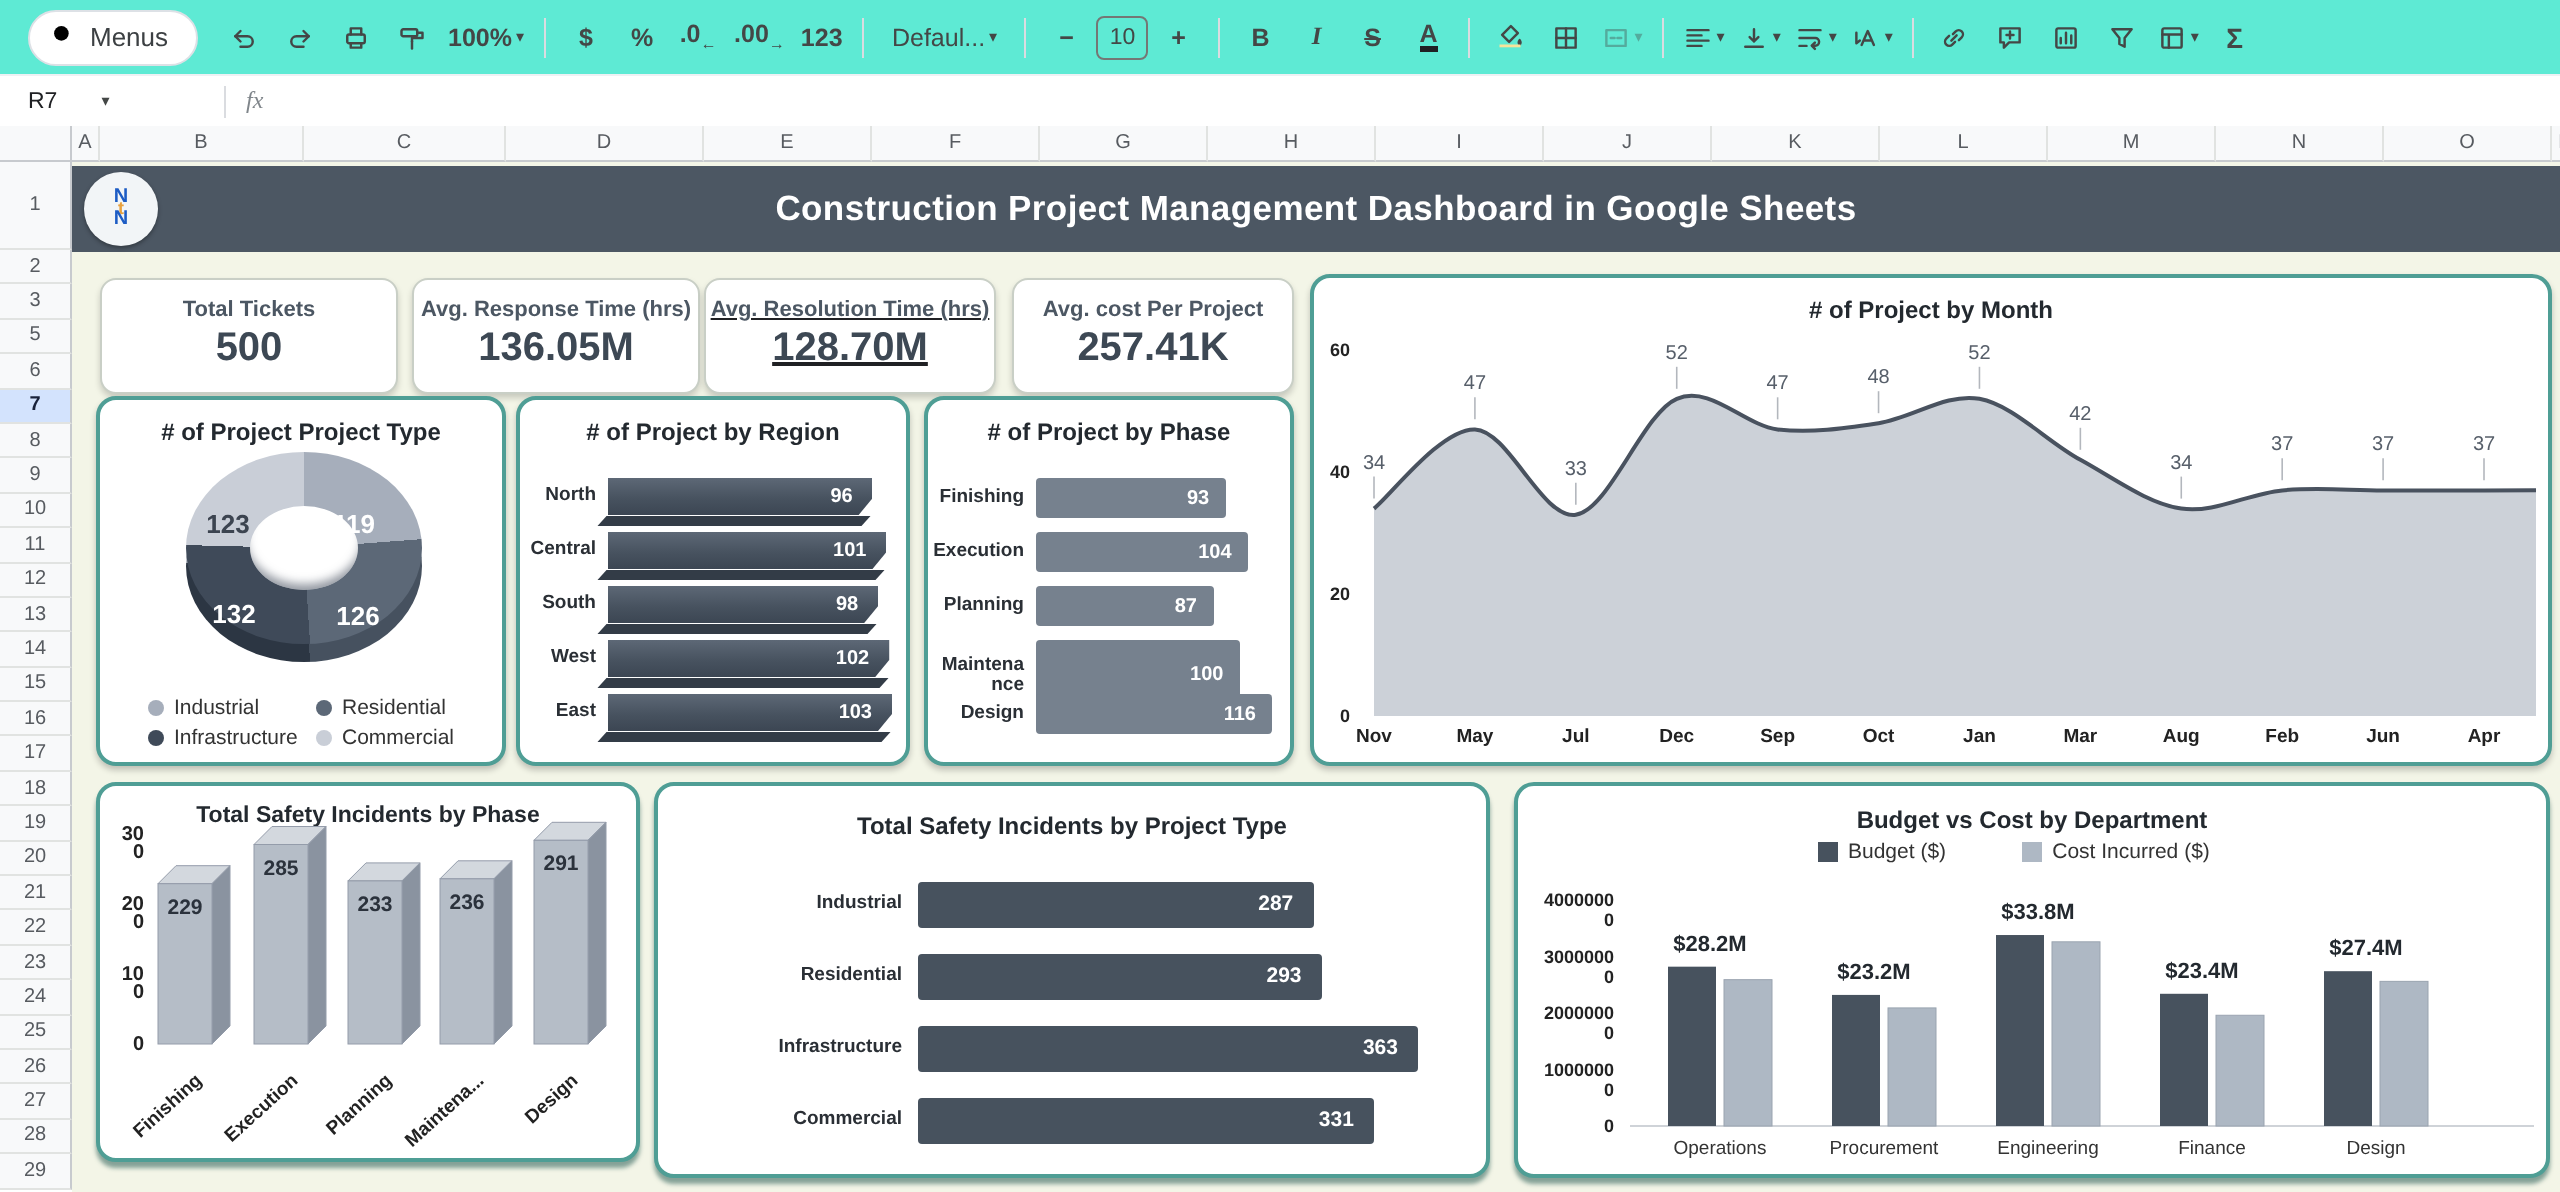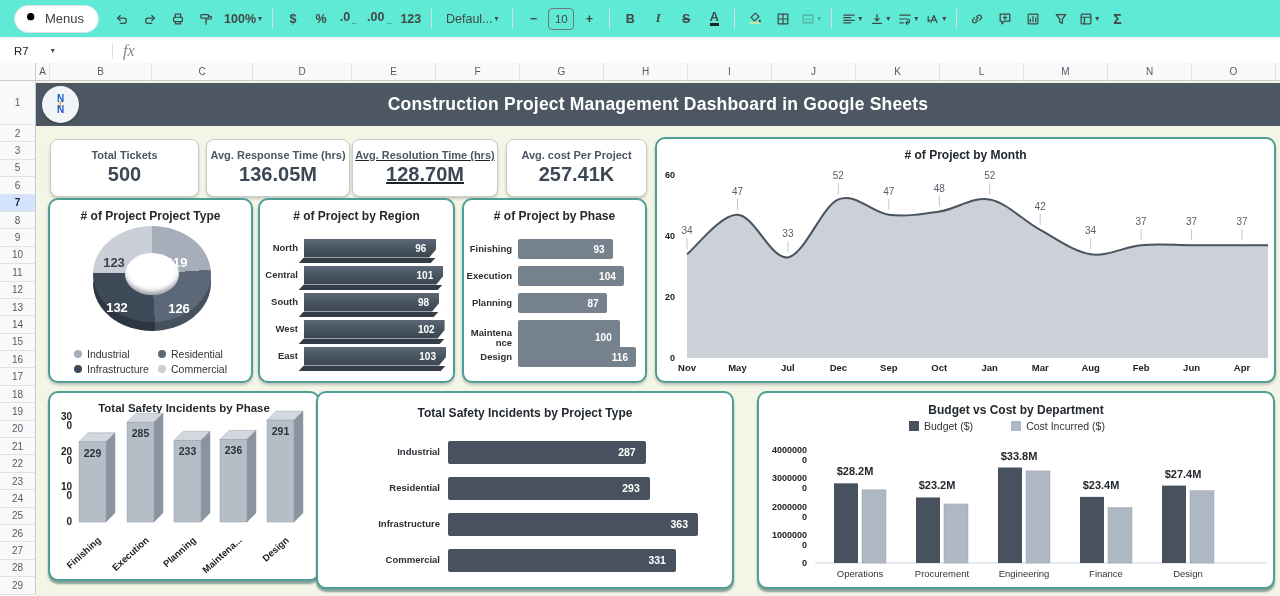--- a/index.html
+++ b/index.html
@@ -20,21 +20,21 @@
   .tb-txt{font-weight:600;font-size:12.5px;color:#444746;}
   .fs-box{border:1px solid #747775;border-radius:4px;width:24px;height:20px;display:flex;
           align-items:center;justify-content:center;font-size:11.5px;color:#444746;}
   .mini{font-size:8px;vertical-align:sub;}
   .muted{opacity:.38;}
   
   .fbar{position:absolute;left:0;top:38px;width:1280px;height:25px;background:#fff;
         border-bottom:1px solid #e3e6ea;display:flex;align-items:center;}
   .namebox{width:88px;padding-left:14px;font-size:11.5px;color:#202124;display:flex;align-items:center;gap:22px;}
   .fbar-div{width:1px;height:16px;background:#dadce0;margin:0 10px;}
-  .fx{font-family:"Liberation Serif","DejaVu Serif",serif;font-style:italic;color:#80868b;font-size:16px;}
+  .fx{font-family:"Liberation Serif","DejaVu Serif",serif;font-style:italic;color:#80868b;font-size:12px;}
   
   .corner{position:absolute;left:0;top:63px;width:36px;height:18px;background:#f8f9fa;
           border-right:1px solid #c7cace;border-bottom:1px solid #c7cace;box-sizing:border-box;}
   .col-headers{position:absolute;left:36px;top:63px;height:18px;display:flex;}
   .col-h{background:#f8f9fa;border-right:1px solid #e1e3e1;border-bottom:1px solid #c7cace;
          box-sizing:border-box;font-size:10px;color:#575b60;display:flex;align-items:center;justify-content:center;}
   .row-headers{position:absolute;left:0;top:81px;width:36px;}
   .row-h{background:#f8f9fa;border-bottom:1px solid #e1e3e1;border-right:1px solid #c7cace;
          box-sizing:border-box;font-size:10px;color:#575b60;display:flex;align-items:center;justify-content:center;}
   .row-h.sel{background:#d3e3fd;color:#18223a;font-weight:700;}
@@ -502,21 +502,21 @@
           <text x="183.5" y="61.400000000000006" text-anchor="middle" font-size="10.5" font-weight="600" fill="#2b323c">236</text>
           <text x="192.5" y="148" text-anchor="end" font-size="9.5" font-weight="700" fill="#222" transform="rotate(-42 192.5 148)">Maintena...</text>
           <polygon points="217,27.150000000000006 226,18.150000000000006 253,18.150000000000006 244,27.150000000000006" fill="#d3d8de" stroke="#949caa" stroke-width="0.5"></polygon>
           <polygon points="244,27.150000000000006 253,18.150000000000006 253,120 244,129" fill="#8a93a0" stroke="#949caa" stroke-width="0.5"></polygon>
           <rect x="217" y="27.150000000000006" width="27" height="101.85" fill="#b5bdc7" stroke="#949caa" stroke-width="0.5"></rect>
           <text x="230.5" y="42.150000000000006" text-anchor="middle" font-size="10.5" font-weight="600" fill="#2b323c">291</text>
           <text x="239.5" y="148" text-anchor="end" font-size="9.5" font-weight="700" fill="#222" transform="rotate(-42 239.5 148)">Design</text>
         </svg>
     </div>
 
-    <div class="card deep" style="left:280px;top:310px;width:418px;height:198px;">
+    <div class="card deep" style="left:291px;top:310px;width:418px;height:198px;">
       <div class="card-title" style="top:13px">Total Safety Incidents by Project Type</div>
       <div id="typeBars">
           <div class="hrow" style="left: 4px; top: 47.5px;">
             <div class="blab" style="width: 118px; margin-right: 8px;">Industrial</div>
             <div class="bar-dark" style="width: 197.658px; height: 23px;">287</div>
           </div>
           <div class="hrow" style="left: 4px; top: 83.5px;">
             <div class="blab" style="width: 118px; margin-right: 8px;">Residential</div>
             <div class="bar-dark" style="width: 201.791px; height: 23px;">293</div>
           </div>

